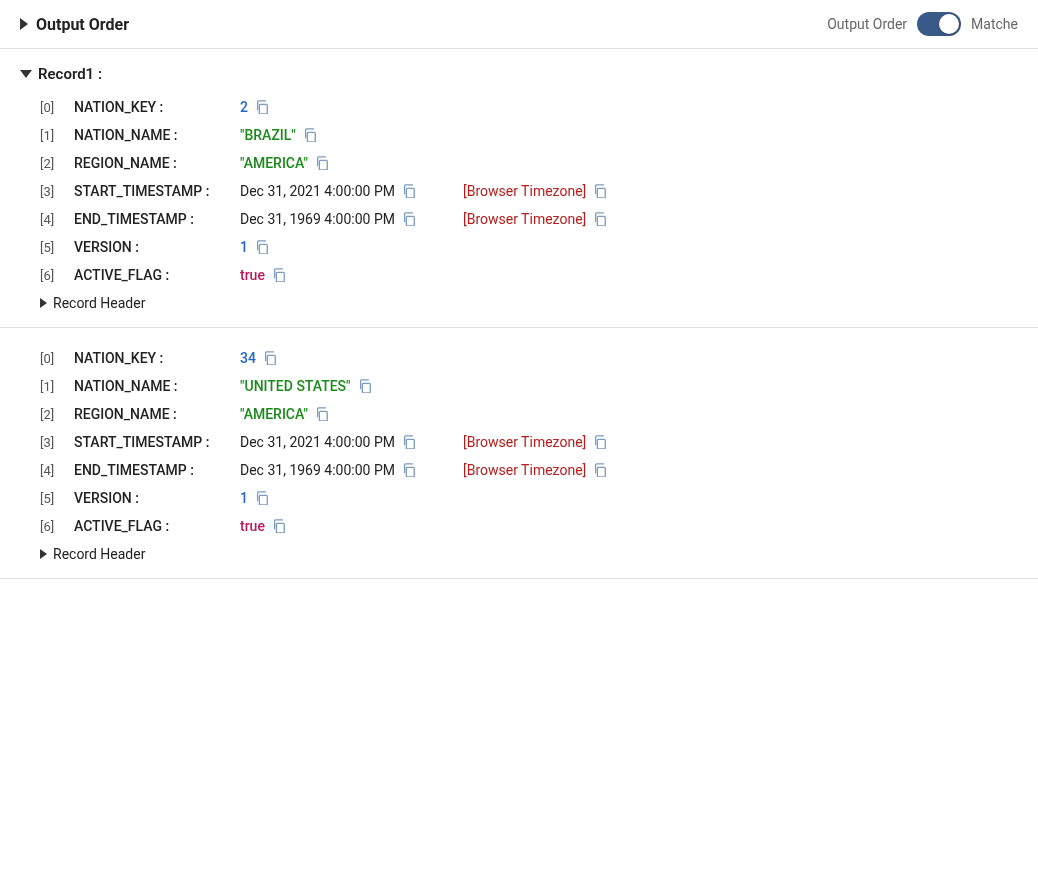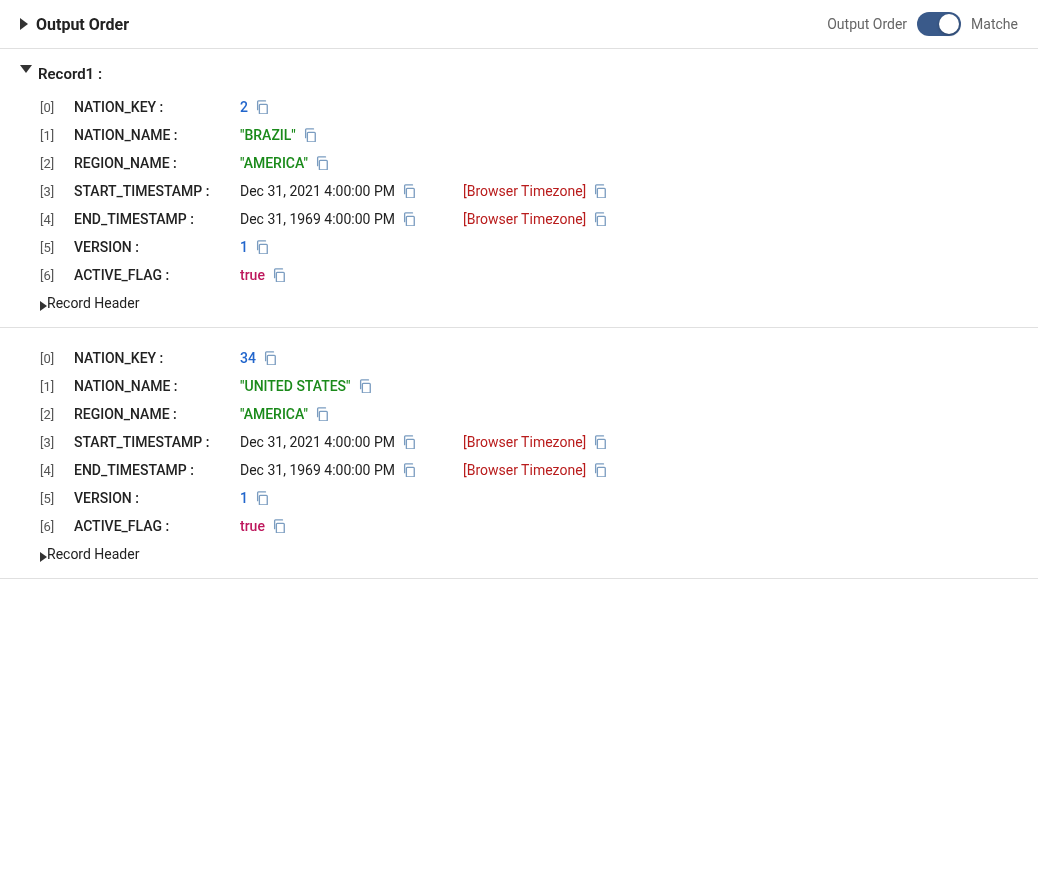--- a/index.html
+++ b/index.html
@@ -57,21 +57,21 @@
       box-shadow: 0 1px 3px rgba(0,0,0,0.3);
     }
 
     .record-section {
       padding: 16px 20px 12px 20px;
       border-bottom: 1px solid #e0e0e0;
     }
 
     .record-title {
       display: flex;
-      align-items: flex-start;
+      align-items: center;
       gap: 6px;
       font-weight: 600;
       font-size: 15px;
       margin-bottom: 10px;
       cursor: pointer;
     }
 
     .chevron-down {
       width: 0; height: 0;
       border-left: 6px solid transparent;
@@ -144,21 +144,22 @@
     .copy-btn svg {
       width: 14px;
       height: 14px;
       stroke: #7a9cc0;
       fill: none;
       stroke-width: 1.5;
     }
 
     .record-header-row {
       display: flex;
-      align-items: flex-end;
+      align-items: center;
+      gap: 6px;
       padding: 6px 0 4px 20px;
       font-size: 14px;
       color: #222;
       cursor: pointer;
     }
   </style>
 </head>
 <body>
 
 <div class="header-bar">

